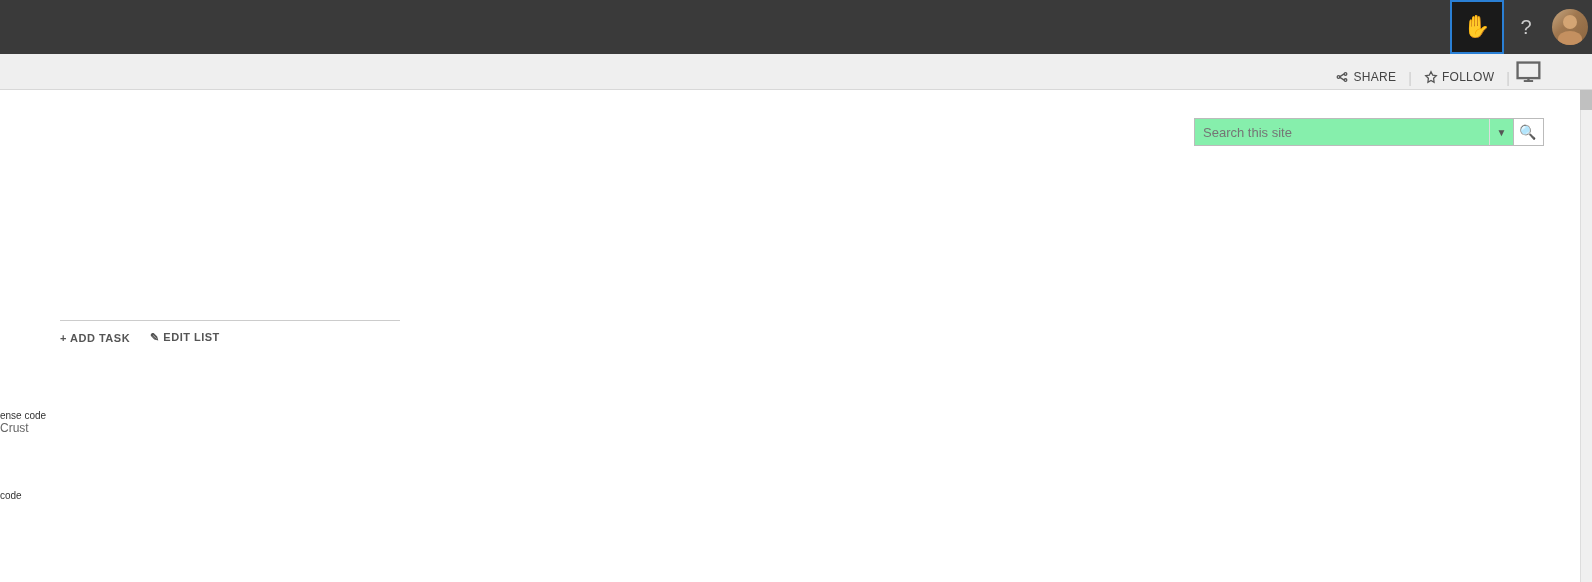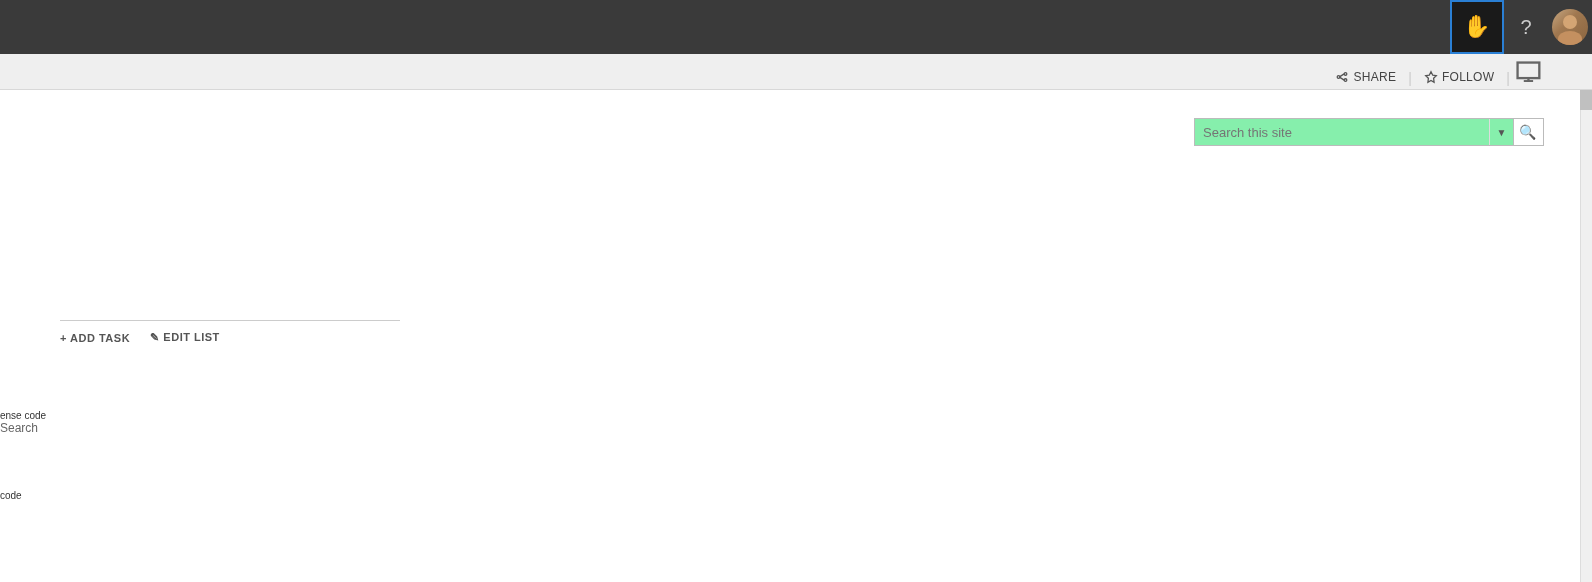--- a/index.html
+++ b/index.html
@@ -350,21 +350,21 @@
     <div class="task-btn">
       <span>+ ADD TASK</span>
     </div>
     <div class="task-btn">
       <span>✎ EDIT LIST</span>
     </div>
   </div>
 
   <div class="list-item" style="top: 320px; left: 0;">
     <div class="item-title">ense code</div>
-    <div class="item-subtitle">Search</div>
+    <div class="item-subtitle">Crust</div>
   </div>
 
   <div class="list-item" style="top: 400px; left: 0;">
     <div class="item-title">code</div>
   </div>
 
   <div class="scrollbar">
     <div class="scrollbar-thumb"></div>
   </div>
 

